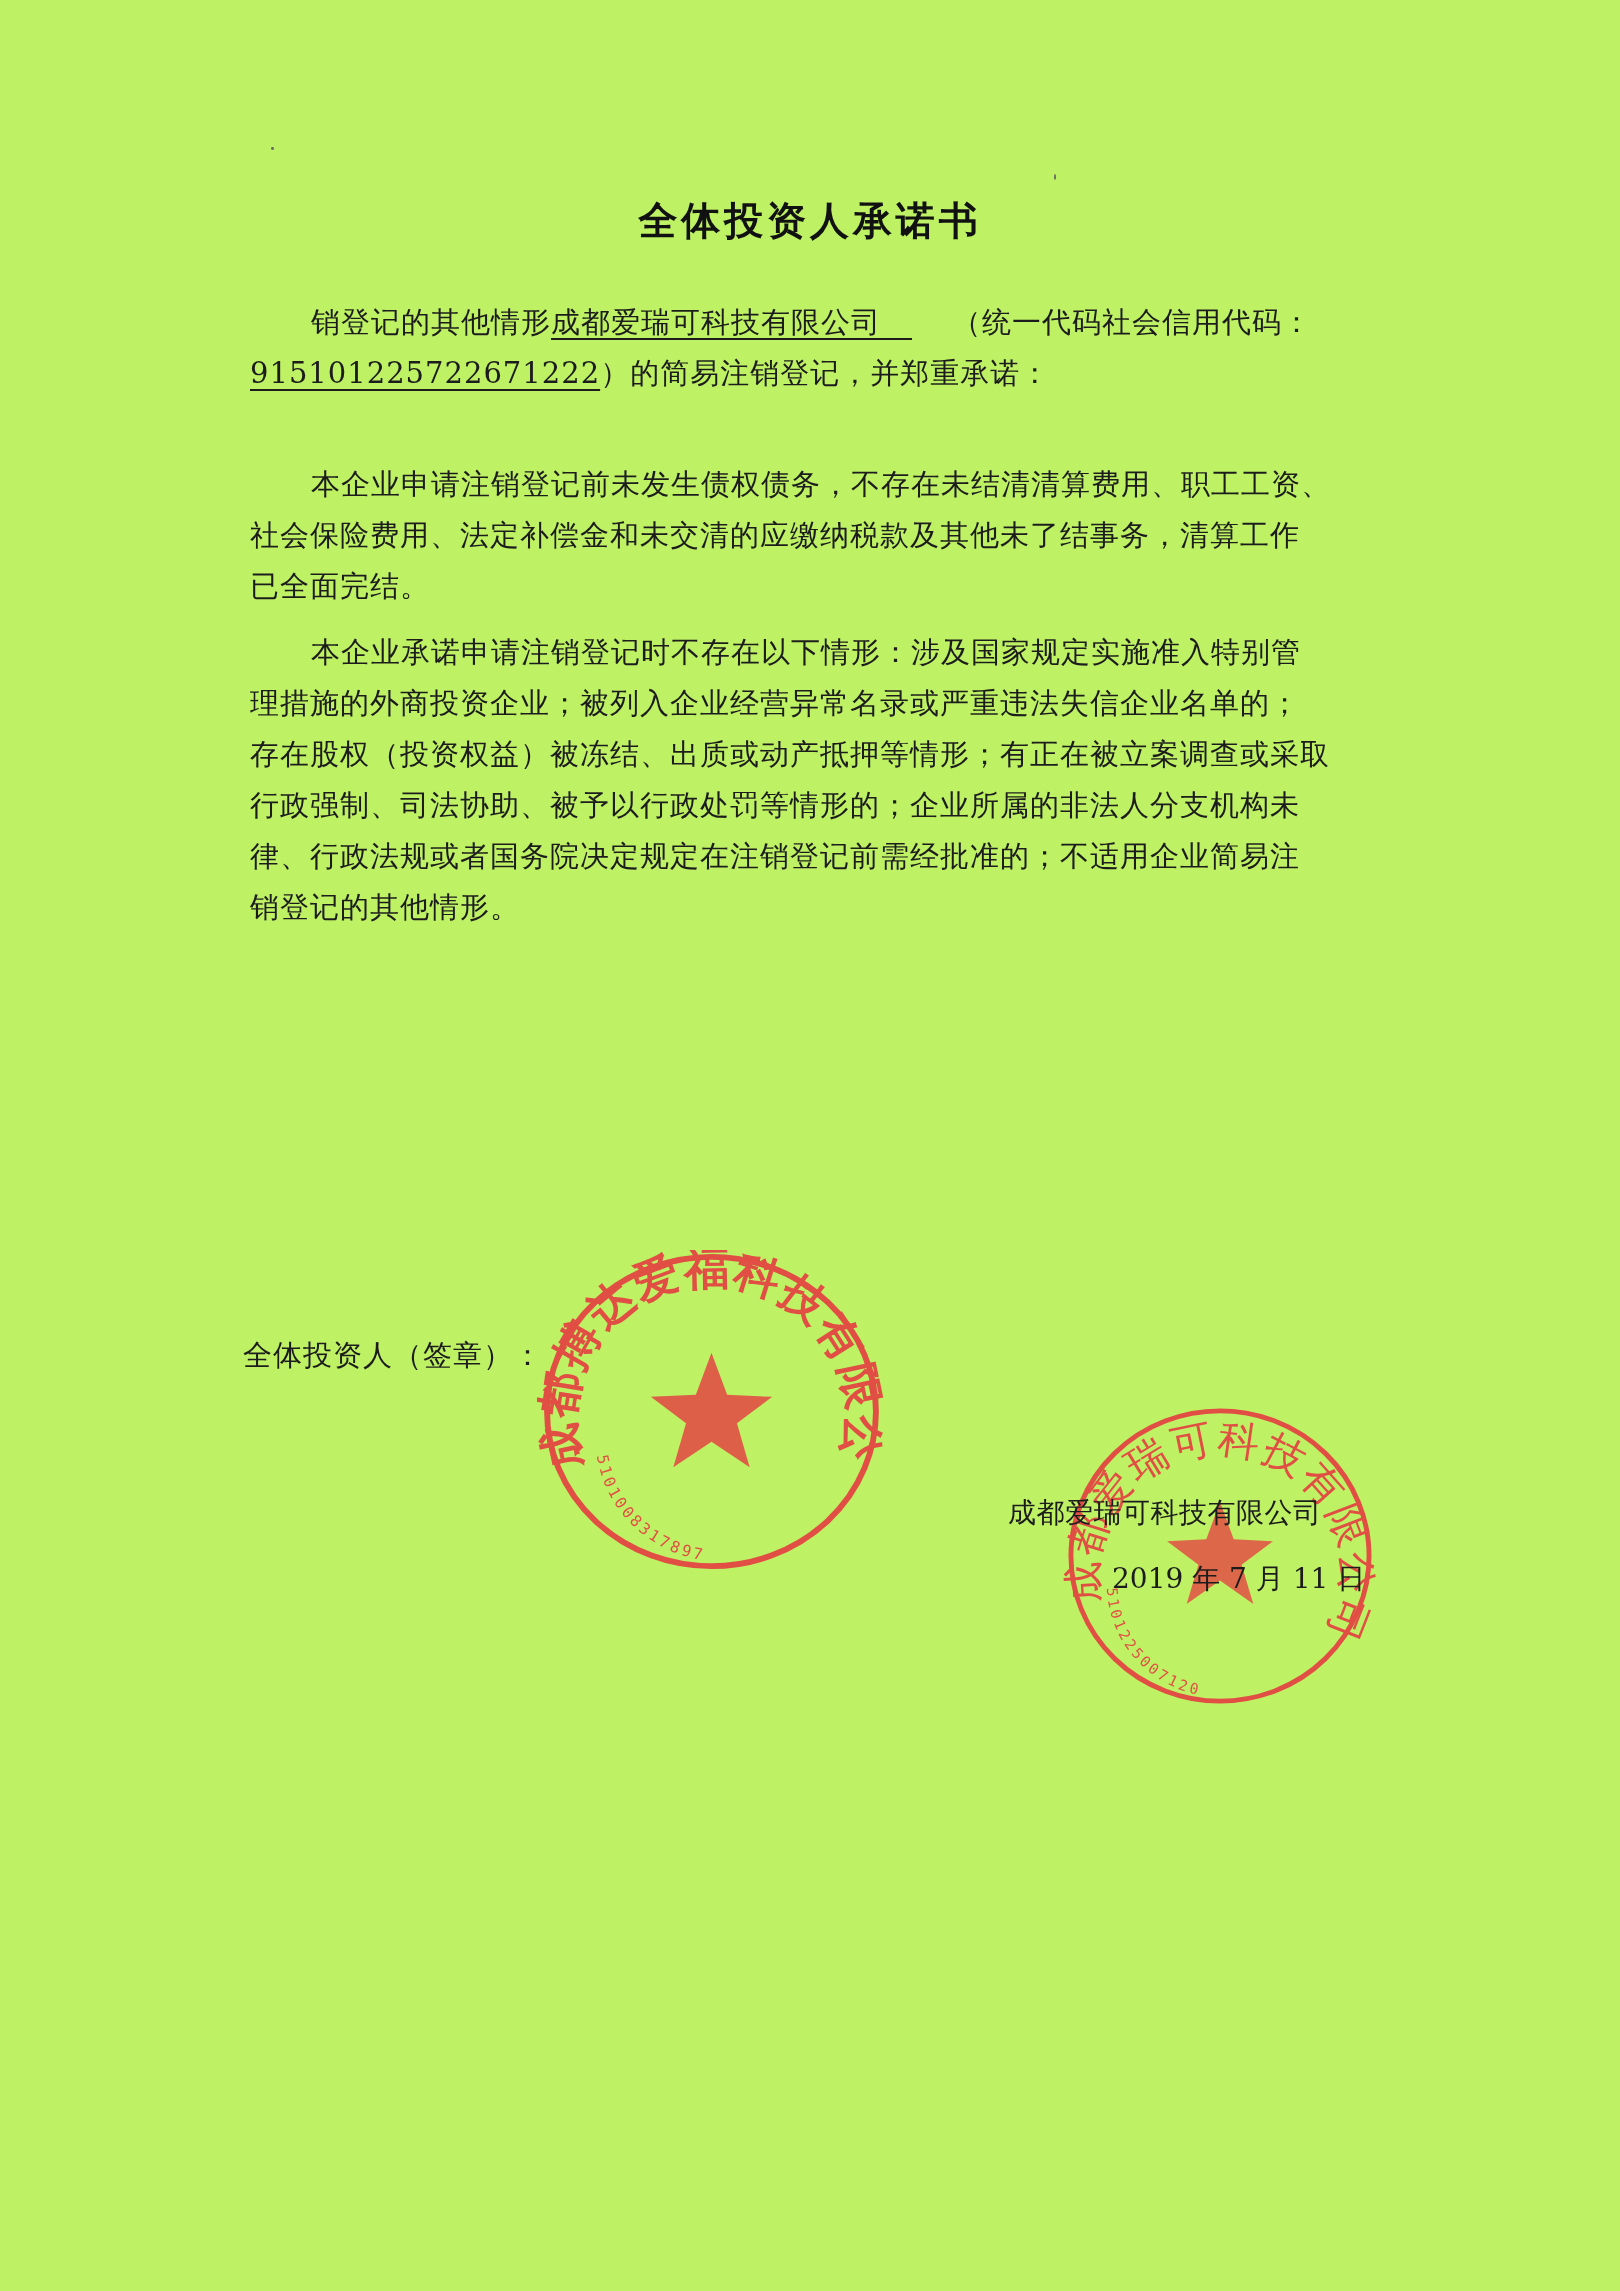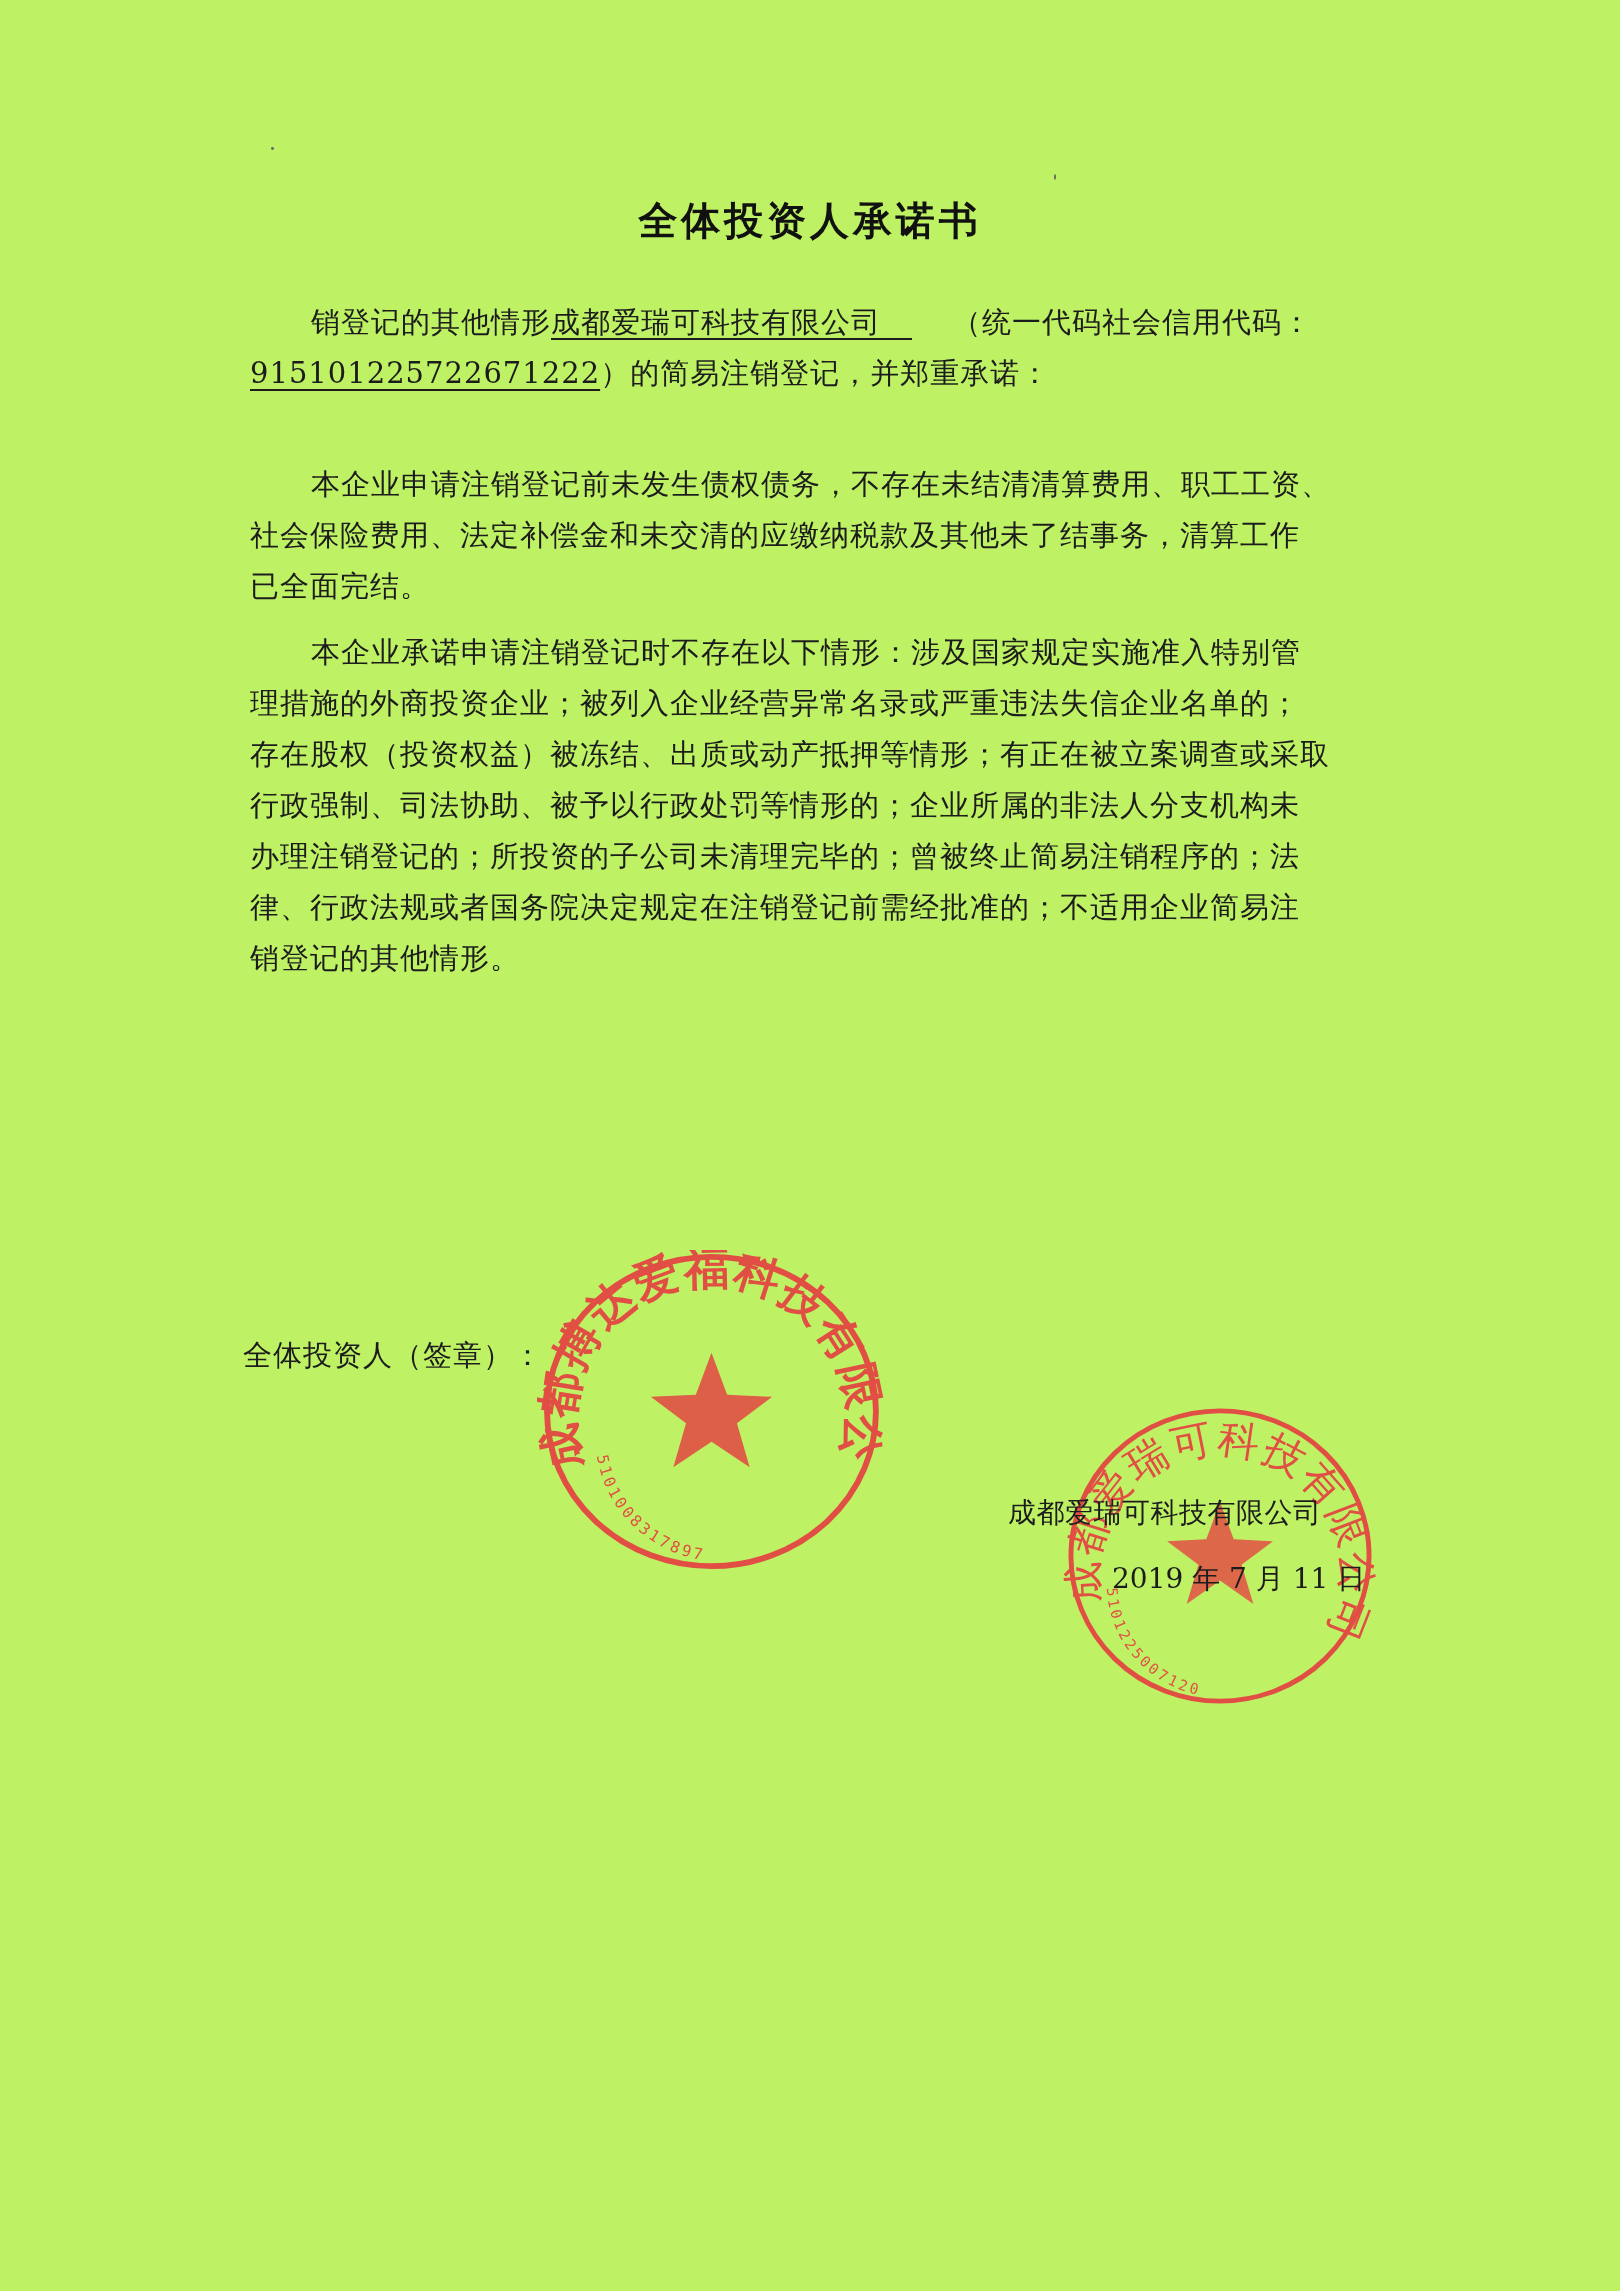--- a/index.html
+++ b/index.html
@@ -51,21 +51,20 @@
     <span class="line indent">本企业申请注销登记前未发生债权债务，不存在未结清清算费用、职工工资、</span>
     <span class="line">社会保险费用、法定补偿金和未交清的应缴纳税款及其他未了结事务，清算工作</span>
     <span class="line">已全面完结。</span>
   </div>
 
   <div class="para p3">
     <span class="line indent">本企业承诺申请注销登记时不存在以下情形：涉及国家规定实施准入特别管</span>
     <span class="line">理措施的外商投资企业；被列入企业经营异常名录或严重违法失信企业名单的；</span>
     <span class="line">存在股权（投资权益）被冻结、出质或动产抵押等情形；有正在被立案调查或采取</span>
     <span class="line">行政强制、司法协助、被予以行政处罚等情形的；企业所属的非法人分支机构未</span>
-    <span class="line">办理注销登记的；所投资的子公司未清理完毕的；曾被终止简易注销程序的；法</span>
     <span class="line">律、行政法规或者国务院决定规定在注销登记前需经批准的；不适用企业简易注</span>
     <span class="line">销登记的其他情形。</span>
   </div>
 
 
   <div class="sign-label">全体投资人（签章）：</div>
 
   <svg class="seal seal1" viewBox="0 0 355 330">
     <defs>
       <path id="arc1" d="M 55,235 A 140,135 0 1,1 300,235"></path>

